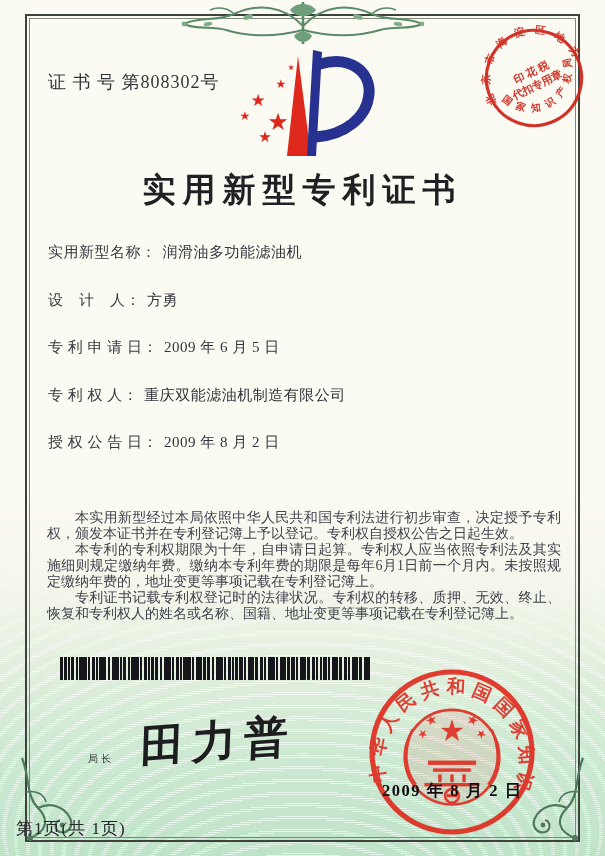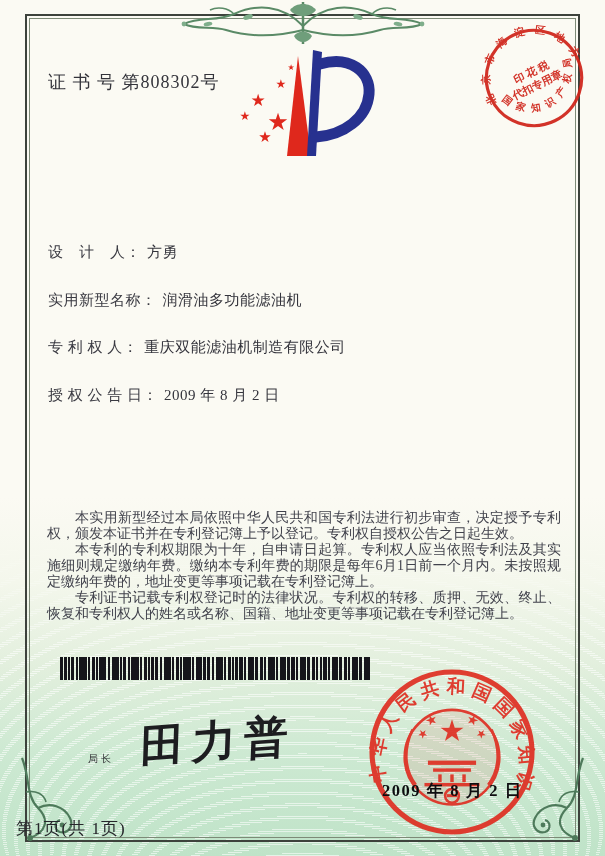--- a/index.html
+++ b/index.html
@@ -122,24 +122,26 @@
         <textPath href="#taxTop" startOffset="4" textLength="218">北京市海淀区地方税务局</textPath>
       </text>
       <text font-size="10.5" fill="#cf2318" font-weight="bold">
         <textPath href="#taxBot" startOffset="6" textLength="116">国家知识产权局</textPath>
       </text>
       <text x="60" y="57" text-anchor="middle" font-size="11.5" fill="#cf2318" font-weight="bold">印 花 税</text>
       <text x="60" y="72" text-anchor="middle" font-size="11.5" fill="#cf2318" font-weight="bold">代扣专用章</text>
     </g>
   </svg>
 
+  <div class="title">实用新型专利证书</div>
 
   <div class="fields">
+    <div class="frow"><span>实用新型名称：</span><span class="val">润滑油多功能滤油机</span></div>
     <div class="frow"><span>设　计　人：</span><span class="val">方勇</span></div>
-    <div class="frow"><span>实用新型名称：</span><span class="val">润滑油多功能滤油机</span></div>
+    <div class="frow"><span>专 利 申 请 日：</span><span class="val">2009 年 6 月 5 日</span></div>
     <div class="frow"><span>专 利 权 人：</span><span class="val">重庆双能滤油机制造有限公司</span></div>
     <div class="frow"><span>授 权 公 告 日：</span><span class="val">2009 年 8 月 2 日</span></div>
   </div>
 
   <div class="bodytext">
     <p>本实用新型经过本局依照中华人民共和国专利法进行初步审查，决定授予专利权，颁发本证书并在专利登记簿上予以登记。专利权自授权公告之日起生效。</p>
     <p>本专利的专利权期限为十年，自申请日起算。专利权人应当依照专利法及其实施细则规定缴纳年费。缴纳本专利年费的期限是每年6月1日前一个月内。未按照规定缴纳年费的，地址变更等事项记载在专利登记簿上。</p>
     <p>专利证书记载专利权登记时的法律状况。专利权的转移、质押、无效、终止、恢复和专利权人的姓名或名称、国籍、地址变更等事项记载在专利登记簿上。</p>
   </div>
 

